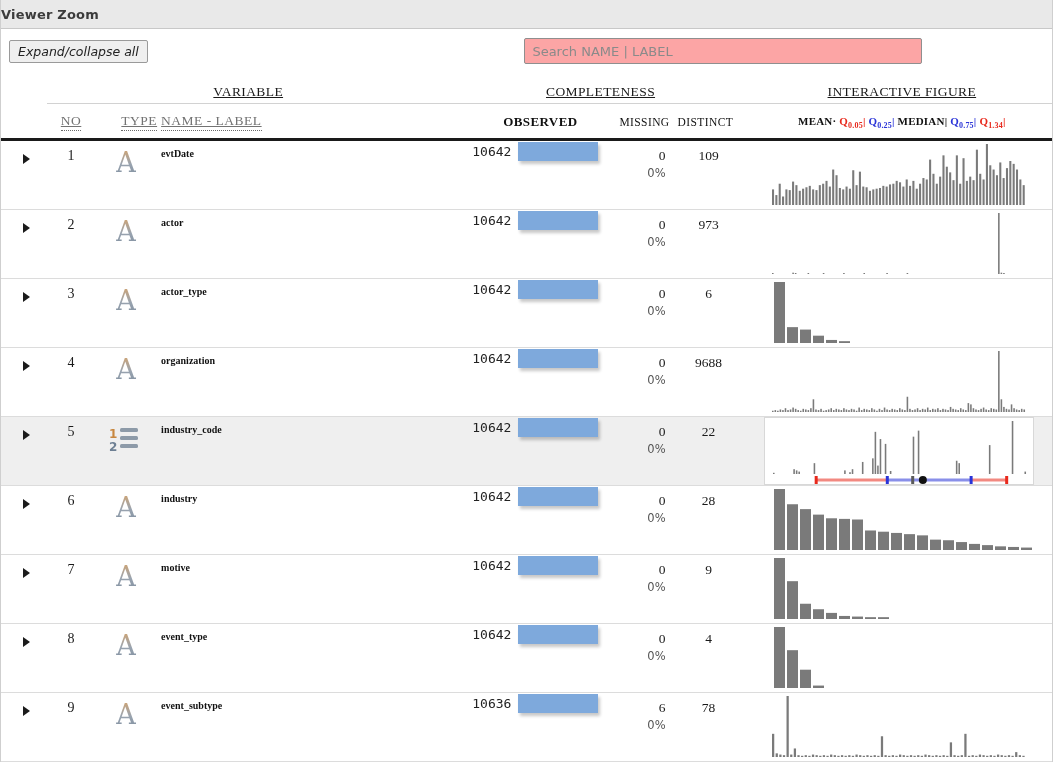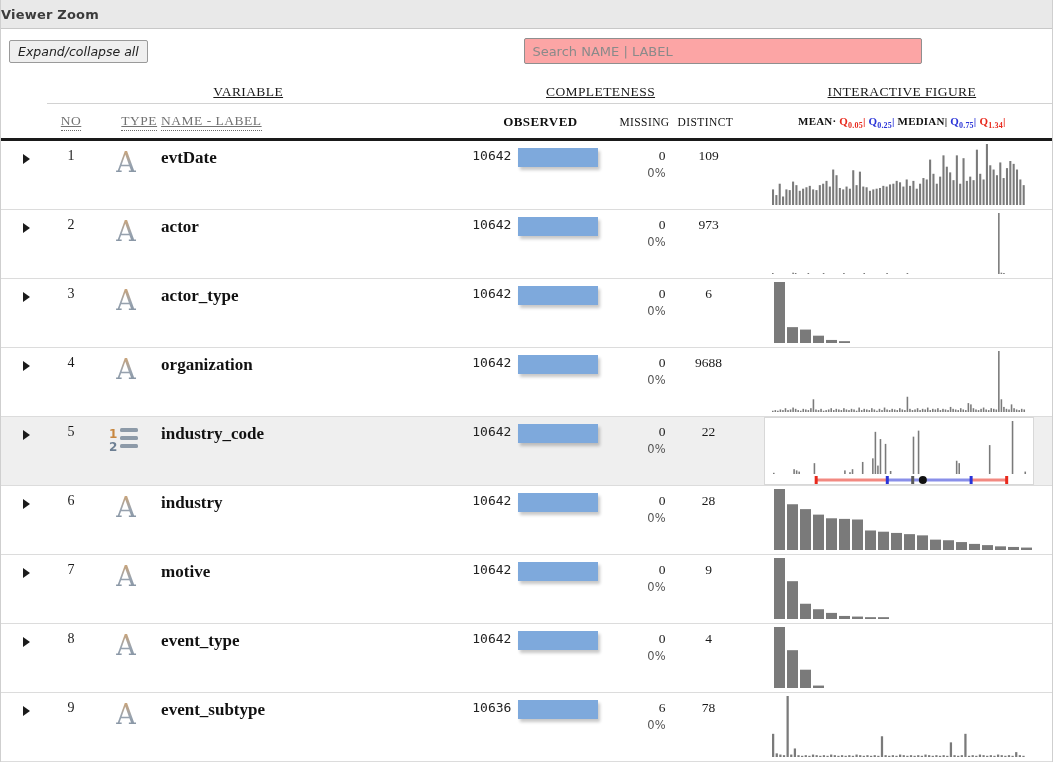--- a/index.html
+++ b/index.html
@@ -88,24 +88,24 @@
   tr.row td{border-bottom:1px solid #dcdcdc;vertical-align:top;padding:0;}
   tr.row.hl td{background:#efefef;}
   tr.row.hl td.figcell .figbox{background:#fff;border:1px solid #d8d8d8;}
 
   .caret{display:block;margin:13px 0 0 22px;width:0;height:0;
          border-left:7px solid #1b1b1b;border-top:5px solid transparent;
          border-bottom:5px solid transparent;cursor:pointer;}
   .no{display:block;text-align:center;padding-top:7px;font-size:14px;color:#1a1a1a;
       font-family:"Liberation Serif",serif;}
   .typecell{text-align:center;}
-  .name{display:block;padding:7px 0 0 4px;font-size:17px;font-weight:bold;
+  .name{display:block;padding:7px 0 0 4px;font-size:10px;font-weight:bold;
         color:#111;font-family:"Liberation Serif",serif;}
 
-  .obs-wrap{display:flex;align-items:flex-start;padding-top:7px;}
+  .obs-wrap{display:flex;align-items:center;padding-top:1px;}
   .obs-num{font-family:"DejaVu Sans Mono","Liberation Mono",monospace;
            font-size:13px;color:#222;width:62px;text-align:right;}
   .obs-bar{height:19px;background:#7ea9dc;margin-left:7px;
            box-shadow:2px 3px 3px rgba(0,0,0,.22);}
   .miss{display:block;text-align:right;padding:7px 12px 0 0;font-size:13.5px;
         color:#1a1a1a;font-family:"Liberation Serif",serif;}
   .misspct{display:block;text-align:right;padding:2px 12px 0 0;font-size:11.5px;
            color:#555;font-family:"DejaVu Sans","Liberation Sans",sans-serif;}
   .dist{display:block;text-align:center;padding:7px 12px 0 0;font-size:13.5px;
         color:#1a1a1a;font-family:"Liberation Serif",serif;}

